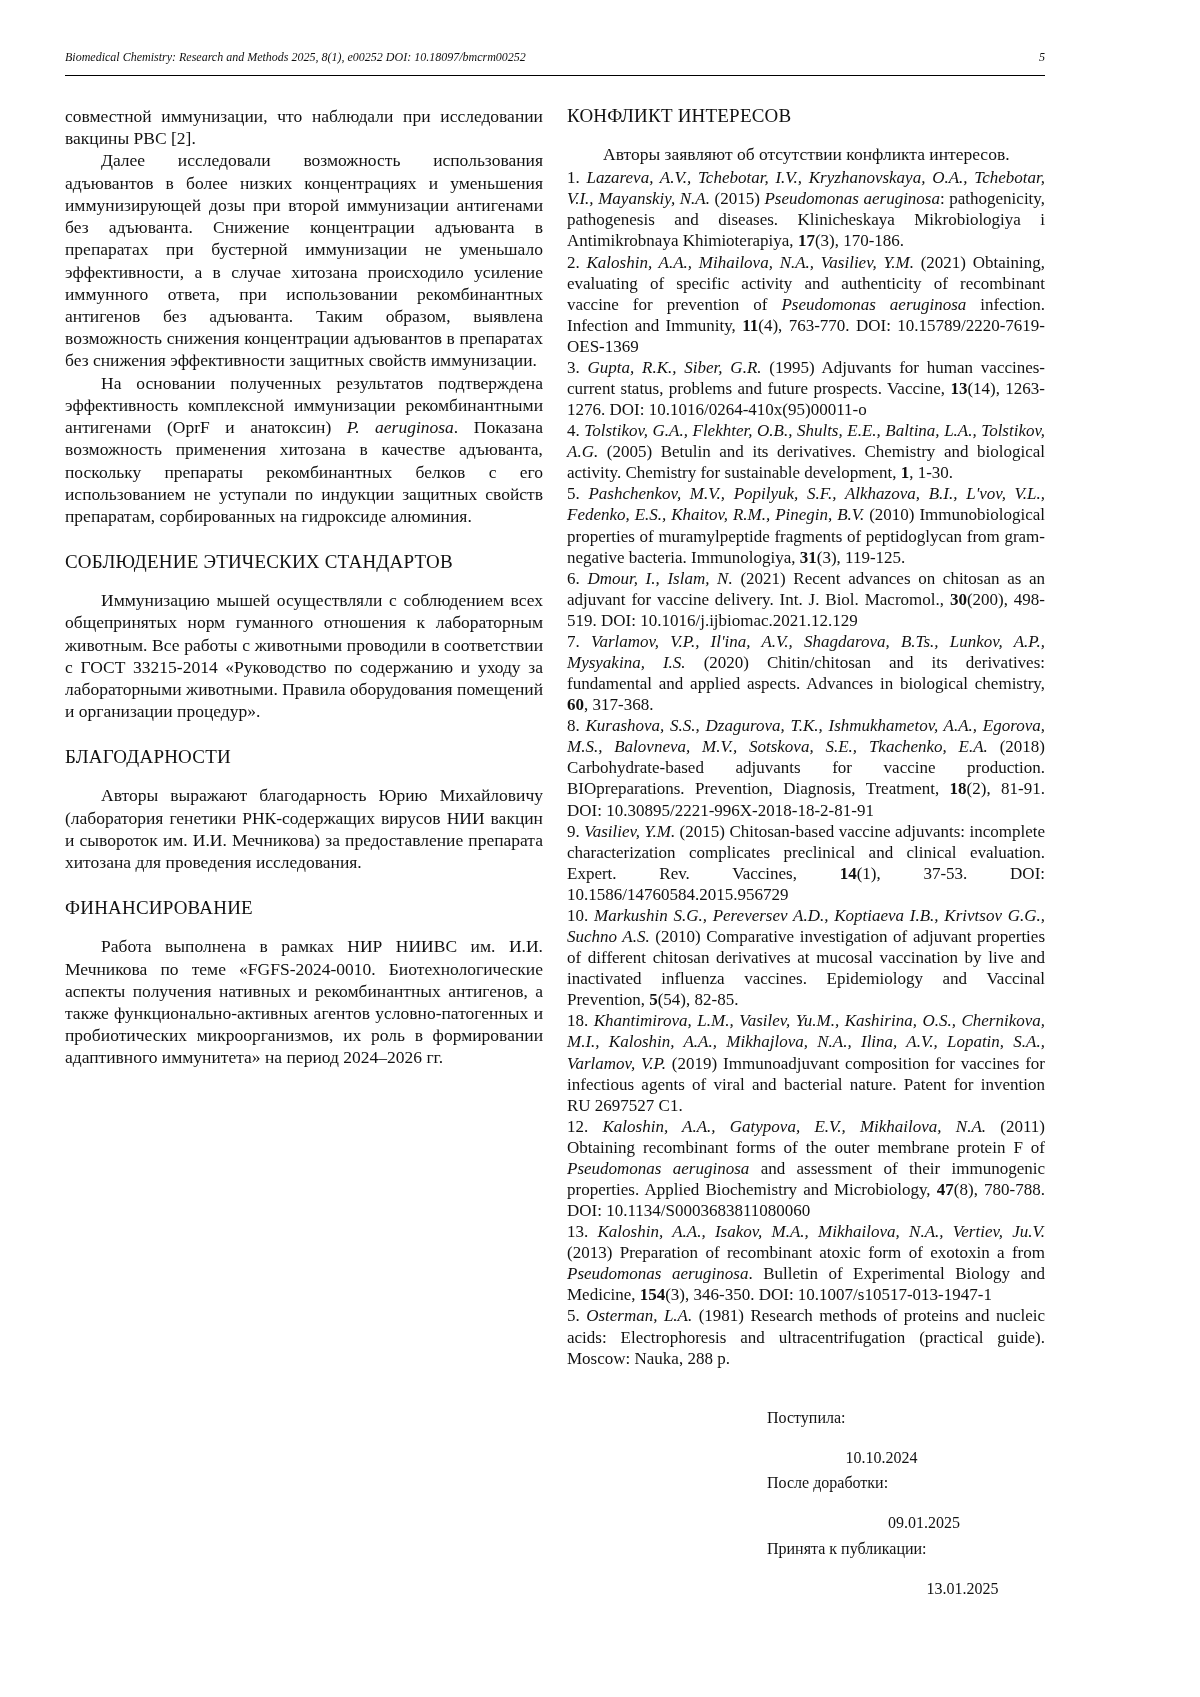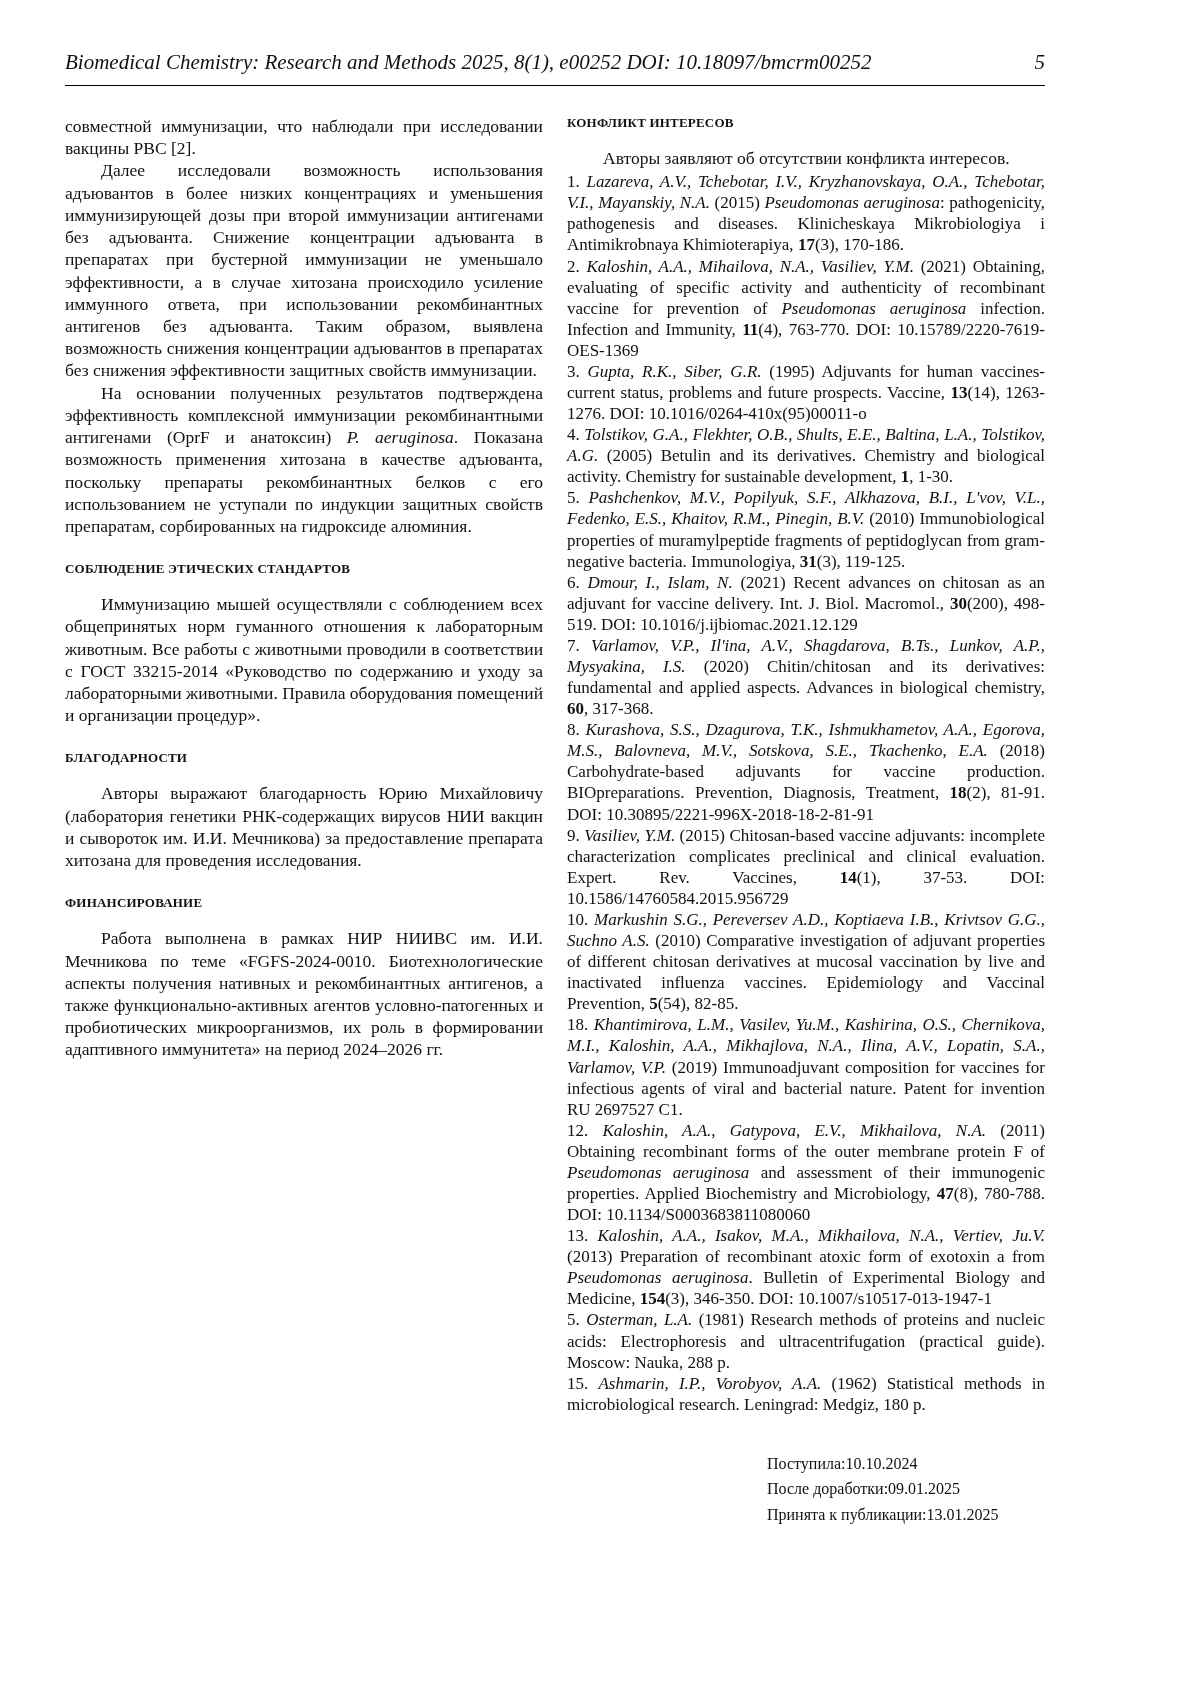--- a/index.html
+++ b/index.html
@@ -13,42 +13,42 @@
   .page {
     padding: 50px 0 60px 65px;
     width: 1200px;
   }
   .page-header {
     width: 980px;
     display: flex;
     justify-content: space-between;
     align-items: flex-end;
     font-style: italic;
-    font-size: 21px;
+    font-size: 12px;
     padding-bottom: 10px;
     border-bottom: 1.5px solid #000;
   }
   .columns {
     width: 980px;
     display: flex;
     gap: 24px;
     margin-top: 24px;
   }
   .col { flex: 1; min-width: 0; }
   .col > :first-child { margin-top: 5px; }
   .body-para {
     font-size: 17.5px;
     line-height: 1.27;
     text-align: justify;
     text-indent: 36px;
   }
   .body-para.no-indent { text-indent: 0; }
   .section-heading {
-    font-size: 13px;
-    font-weight: bold;
+    font-size: 19px;
+    font-weight: normal;
     margin: 24px 0 16px 0;
     letter-spacing: 0.2px;
   }
   .references { margin-top: 2px; }
   .reference-item {
     font-size: 17px;
     line-height: 1.24;
     text-align: justify;
   }
   .dates-block {
@@ -56,21 +56,21 @@
     margin-left: auto;
     width: 278px;
     font-size: 16px;
     line-height: 1.6;
   }
   .date-row {
     display: flex;
     justify-content: flex-start;
   }
   .date-label { white-space: nowrap; }
-  .date-value { white-space: nowrap; }
+  .date-value { white-space: nowrap; margin-top: 40px; }
   em { font-style: italic; }
   strong { font-weight: bold; }
 </style>
 </head>
 <body>
 
 <div class="page">
   <div class="page-header">
     <span>Biomedical Chemistry: Research and Methods 2025, 8(1), e00252 DOI: 10.18097/bmcrm00252</span>
     <span>5</span>
@@ -98,21 +98,20 @@
           <p class="reference-item"><span>5. </span><em>Pashchenkov, M.V., Popilyuk, S.F., Alkhazova, B.I., L'vov, V.L., Fedenko, E.S., Khaitov, R.M., Pinegin, B.V.</em><span> (2010) Immunobiological properties of muramylpeptide fragments of peptidoglycan from gram-negative bacteria. Immunologiya, </span><strong>31</strong><span>(3), 119-125.</span></p>
           <p class="reference-item"><span>6. </span><em>Dmour, I., Islam, N.</em><span> (2021) Recent advances on chitosan as an adjuvant for vaccine delivery. Int. J. Biol. Macromol., </span><strong>30</strong><span>(200), 498-519. DOI: 10.1016/j.ijbiomac.2021.12.129</span></p>
           <p class="reference-item"><span>7. </span><em>Varlamov, V.P., Il'ina, A.V., Shagdarova, B.Ts., Lunkov, A.P., Mysyakina, I.S.</em><span> (2020) Chitin/chitosan and its derivatives: fundamental and applied aspects. Advances in biological chemistry, </span><strong>60</strong><span>, 317-368.</span></p>
           <p class="reference-item"><span>8. </span><em>Kurashova, S.S., Dzagurova, T.K., Ishmukhametov, A.A., Egorova, M.S., Balovneva, M.V., Sotskova, S.E., Tkachenko, E.A.</em><span> (2018) Carbohydrate-based adjuvants for vaccine production. BIOpreparations. Prevention, Diagnosis, Treatment, </span><strong>18</strong><span>(2), 81-91.  DOI: 10.30895/2221-996X-2018-18-2-81-91</span></p>
           <p class="reference-item"><span>9. </span><em>Vasiliev, Y.M.</em><span> (2015) Chitosan-based vaccine adjuvants: incomplete characterization complicates preclinical and clinical evaluation. Expert. Rev. Vaccines, </span><strong>14</strong><span>(1), 37-53. DOI: 10.1586/14760584.2015.956729</span></p>
           <p class="reference-item"><span>10. </span><em>Markushin S.G., Pereversev A.D., Koptiaeva I.B., Krivtsov G.G., Suchno A.S.</em><span> (2010) Comparative investigation of adjuvant properties of different chitosan derivatives at mucosal vaccination by live and inactivated influenza vaccines. Epidemiology and Vaccinal Prevention, </span><strong>5</strong><span>(54), 82-85.</span></p>
           <p class="reference-item"><span>18. </span><em>Khantimirova, L.M., Vasilev, Yu.M., Kashirina, O.S., Chernikova, M.I., Kaloshin, A.A., Mikhajlova, N.A., Ilina, A.V., Lopatin, S.A., Varlamov, V.P.</em><span> (2019) Immunoadjuvant composition for vaccines for infectious agents of viral and bacterial nature. Patent for invention RU 2697527 C1.</span></p>
           <p class="reference-item"><span>12. </span><em>Kaloshin, A.A., Gatypova, E.V., Mikhailova, N.A.</em><span> (2011) Obtaining recombinant forms of the outer membrane protein F of </span><em>Pseudomonas aeruginosa</em><span> and assessment of their immunogenic properties. Applied Biochemistry and Microbiology, </span><strong>47</strong><span>(8), 780-788. DOI: 10.1134/S0003683811080060</span></p>
           <p class="reference-item"><span>13. </span><em>Kaloshin, A.A., Isakov, M.A., Mikhailova, N.A., Vertiev, Ju.V.</em><span> (2013) Preparation of recombinant atoxic form of exotoxin a from </span><em>Pseudomonas aeruginosa</em><span>. Bulletin of Experimental Biology and Medicine, </span><strong>154</strong><span>(3), 346-350. DOI: 10.1007/s10517-013-1947-1</span></p>
           <p class="reference-item"><span>5. </span><em>Osterman, L.A.</em><span> (1981) Research methods of proteins and nucleic acids: Electrophoresis and ultracentrifugation (practical guide). Moscow: Nauka, 288 p.</span></p>
-          <p class="reference-item"><span>15. </span><em>Ashmarin, I.P., Vorobyov, A.A.</em><span> (1962) Statistical methods in microbiological research. Leningrad: Medgiz, 180 p.</span></p>
         </div>
         <div class="dates-block">
           <div class="date-row">
             <span class="date-label">Поступила:</span>
             <span class="date-value">10.10.2024</span>
           </div>
           <div class="date-row">
             <span class="date-label">После доработки:</span>
             <span class="date-value">09.01.2025</span>
           </div>

